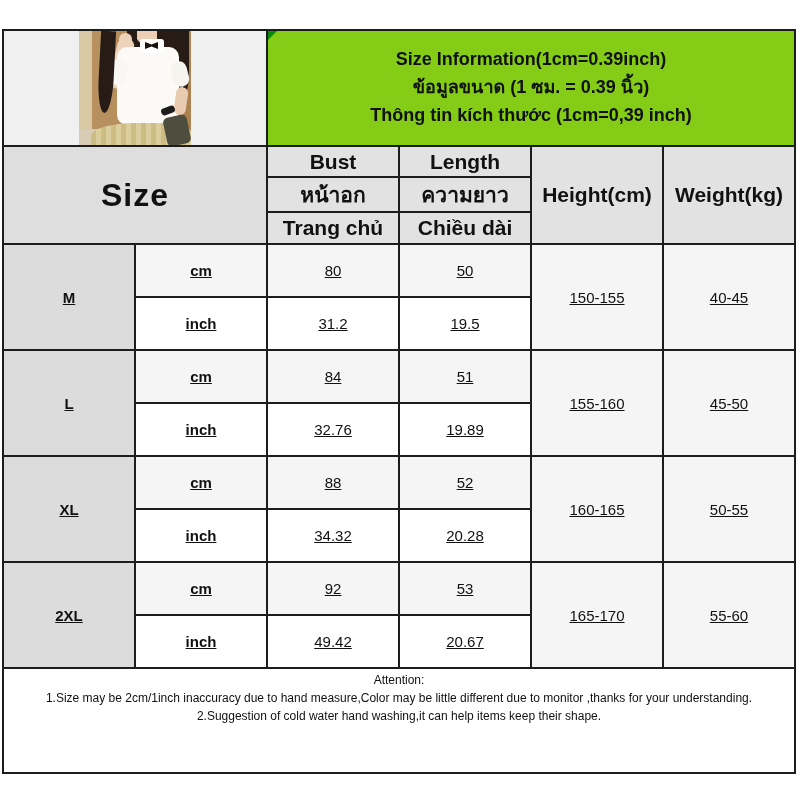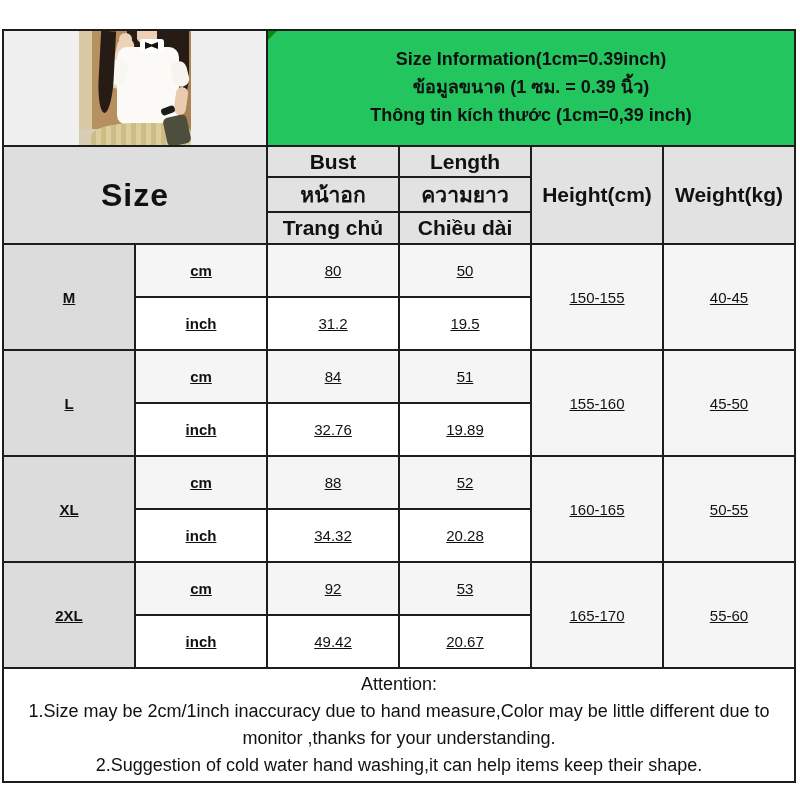--- a/index.html
+++ b/index.html
@@ -8,21 +8,21 @@
     font-family:"Liberation Sans","DejaVu Sans",sans-serif;color:#111;
     -webkit-font-smoothing:antialiased;
   }
   .sheet{position:absolute;left:2px;top:29px;width:794px;}
   table{border-collapse:collapse;table-layout:fixed;width:100%;}
   td{border:2px solid #1d1d1d;text-align:center;vertical-align:middle;padding:0;overflow:hidden;}
 
   
   .cell-photo{background:#f0f0f0;height:114px;}
   .cell-title{
-    background:#22c55e;position:relative;
+    background:#84cc16;position:relative;
     font-weight:bold;font-size:18px;line-height:1.55;
   }
   .corner-marker{
     position:absolute;top:0;left:0;width:0;height:0;
     border-top:9px solid #0b8a0b;border-right:9px solid transparent;
   }
 
   
   .cell-size-hdr{background:#dedede;font-weight:bold;font-size:32px;letter-spacing:1px;}
   .hdr{background:#e2e2e2;font-weight:bold;font-size:21px;}
@@ -33,21 +33,21 @@
   
   .r-data td{height:51px;font-size:15px;text-decoration:underline;}
   .glabel{background:#dcdcdc;}
   .shade{background:#f5f5f5;}
   .b{font-weight:bold;}
   .size-b{font-weight:bold;font-size:17px;}
 
   
   .cell-attention{
     background:#ffffff;height:99px;vertical-align:top;
-    font-size:18px;line-height:1.5;padding:2px 4px;
+    font-size:12px;line-height:1.5;padding:2px 4px;
   }
 
   
   .photo{
     position:relative;width:112px;height:114px;margin:0 auto;overflow:hidden;
     background:linear-gradient(90deg,#d9c8a4 0,#d9c8a4 13px,#b89160 13px,#b28a58 94px,#a57d4d 94px,#ab8251 112px);
   }
   .photo div{position:absolute;}
   .ph-floor{left:0;bottom:0;width:28px;height:16px;background:#d8ccb4;}
   .ph-hair-top{left:48px;top:0;width:46px;height:24px;background:#271c15;border-radius:0 0 40% 40%;}

